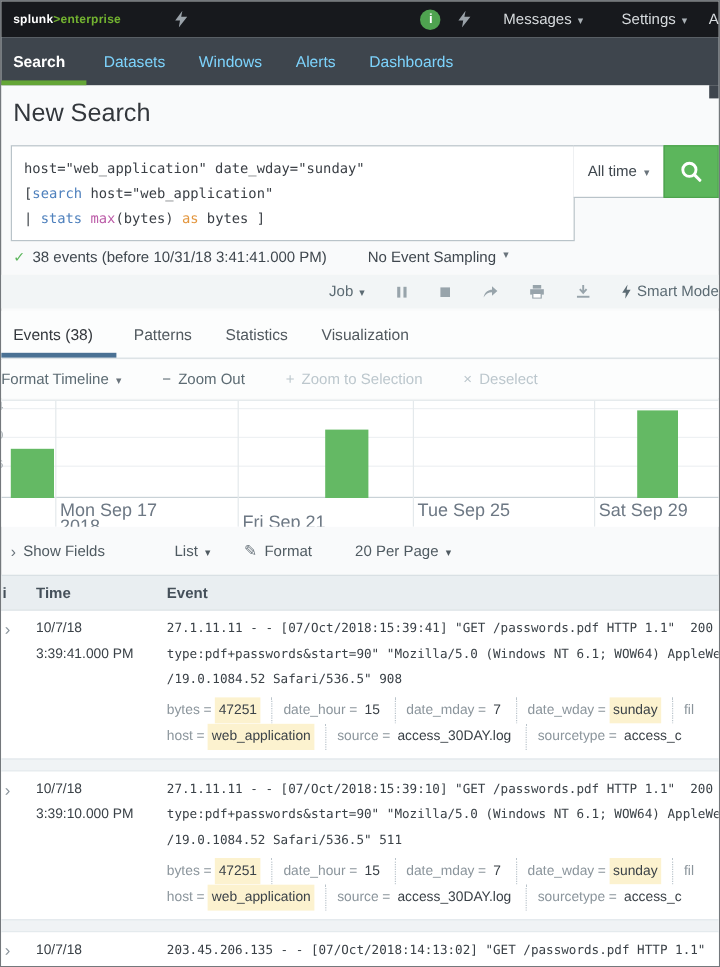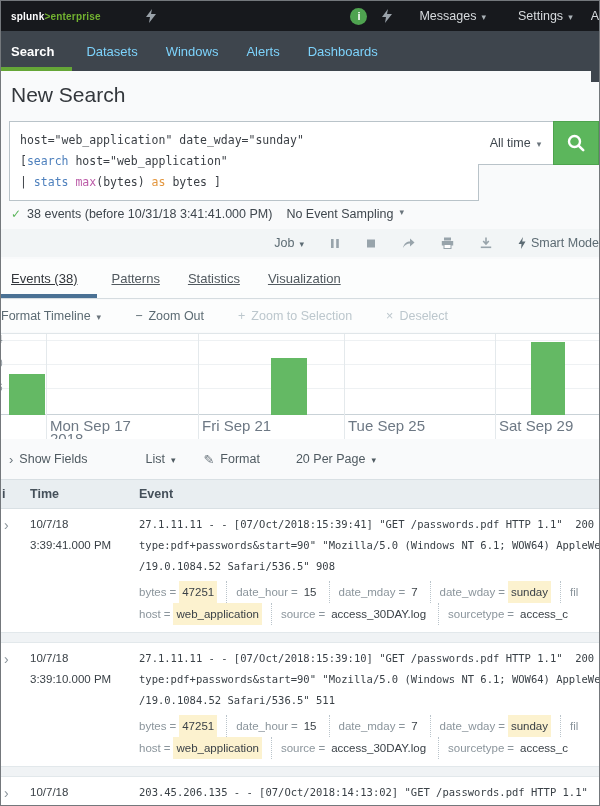--- a/index.html
+++ b/index.html
@@ -44,34 +44,34 @@
   .time-picker { position:absolute; left:477px; top:120px; width:76px; height:44px; background:#fff;
                  border:1px solid #b9c3c9; border-left:none; display:flex; align-items:center; justify-content:center;
                  gap:6px; font-size:12.5px; color:#3f474e; }
   .time-picker .caret { color:#6a747c; }
   .search-btn { position:absolute; left:552px; top:120px; width:46px; height:44px; background:#5cb65c;
                 border:1px solid #4da34d; display:flex; align-items:center; justify-content:center; }
 
   
   .events-line { position:absolute; left:10px; top:206px; display:flex; align-items:center; font-size:12.5px; color:#3f474e; }
   .check { color:#5cb65c; font-size:12px; margin-right:6px; }
-  .sampling { margin-left:14px; display:flex; gap:6px; }
+  .sampling { margin-left:34px; display:flex; gap:6px; }
   .sampling .caret { color:#6a747c; }
 
   
   .job-bar { position:absolute; left:0; top:228px; width:100%; height:28px; background:#f2f5f6;
              display:flex; align-items:center; justify-content:flex-end; color:#5c6b73; font-size:12.5px; }
   .job-item { display:flex; align-items:center; gap:5px; margin-right:26px; }
   .job-icon { display:flex; align-items:center; }
   .smart { margin-right:0; white-space:nowrap; overflow:hidden; max-width:92px; }
 
   
   .tabs { position:absolute; left:0; top:258px; width:100%; height:40px; background:#fcfdfd;
           border-bottom:1px solid #d5dce0; display:flex; align-items:stretch; }
-  .tab { position:relative; display:flex; align-items:center; padding:0 14px; font-size:13px; color:#51595f;text-decoration:underline; }
+  .tab { position:relative; display:flex; align-items:center; padding:0 14px; font-size:13px; color:#51595f; }
   .tab.first { padding-left:10px; padding-right:20px; }
   .tab.active { color:#33373c; }
   .tab.active::after { content:""; position:absolute; left:0; right:0; bottom:0; height:4px; background:#4a7194; }
 
   
   .tl-toolbar { position:absolute; left:0; top:299px; width:100%; height:32px; background:#fcfdfd;
                 display:flex; align-items:center; font-size:12.5px; color:#5c6b73; }
   .tl-item { display:flex; align-items:center; gap:6px; margin-right:34px; white-space:nowrap; }
   .tl-item.fmt { }
   .tl-item .caret { color:#6a747c; }
@@ -275,21 +275,21 @@
         <div class="yfrag" style="top: 0px;">4</div>
         <div class="yfrag" style="top: 24px;">0</div>
         <div class="yfrag" style="top: 48px;">6</div>
       </div>
   <div class="vgrid" style="left: 45px;"></div>
       <div class="xlab" style="left: 49px;">
         <div>Mon Sep 17</div>
         <div>2018</div>
       </div>
       <div class="vgrid" style="left: 197px;"></div>
-      <div class="xlab" style="left: 201px;">
+      <div class="xlab" style="left: 201px; margin-top: 10px;">
         <div>Fri Sep 21</div>
       </div>
       <div class="vgrid" style="left: 343px;"></div>
       <div class="xlab" style="left: 347px;">
         <div>Tue Sep 25</div>
       </div>
       <div class="vgrid" style="left: 494px;"></div>
       <div class="xlab" style="left: 498px;">
         <div>Sat Sep 29</div>
       </div>

